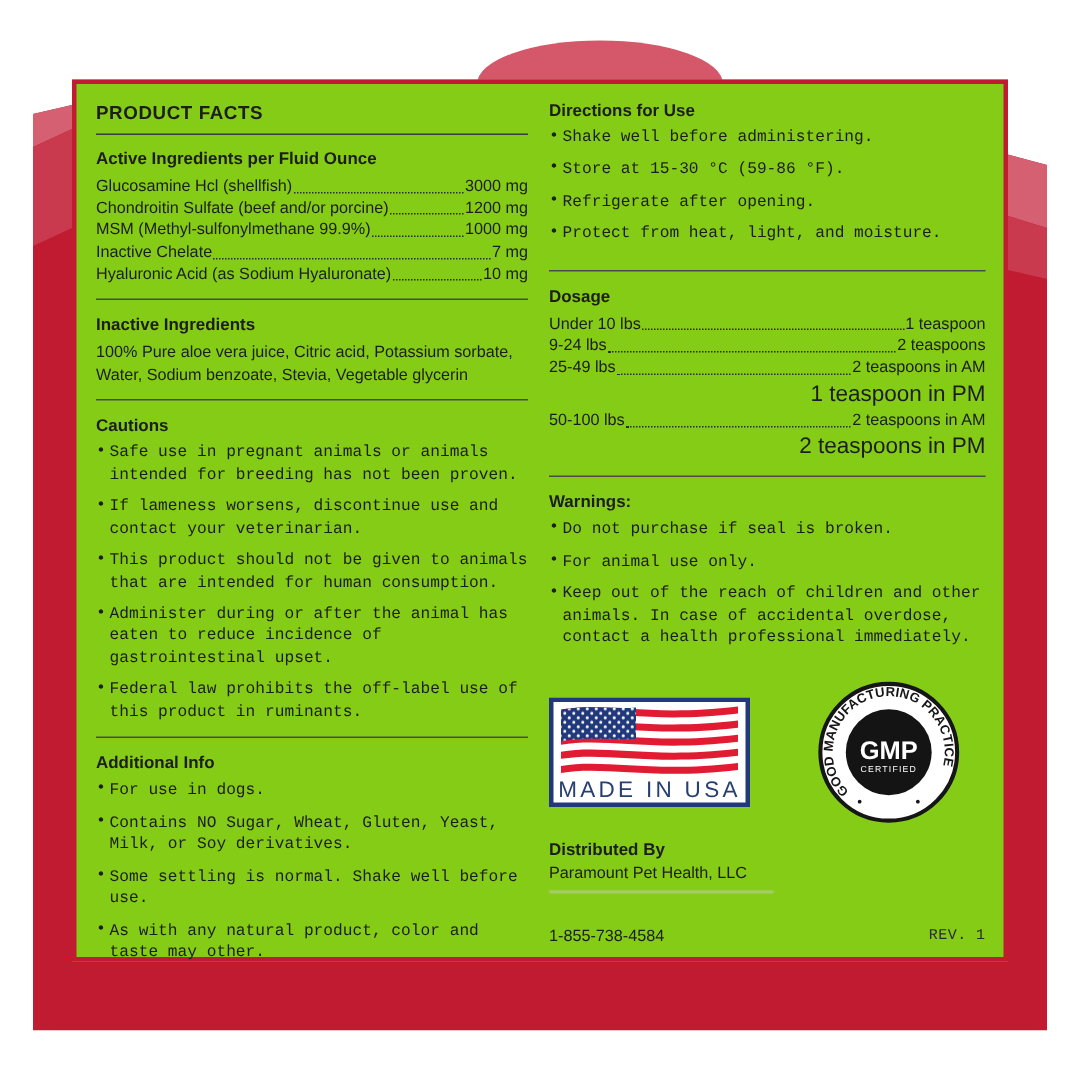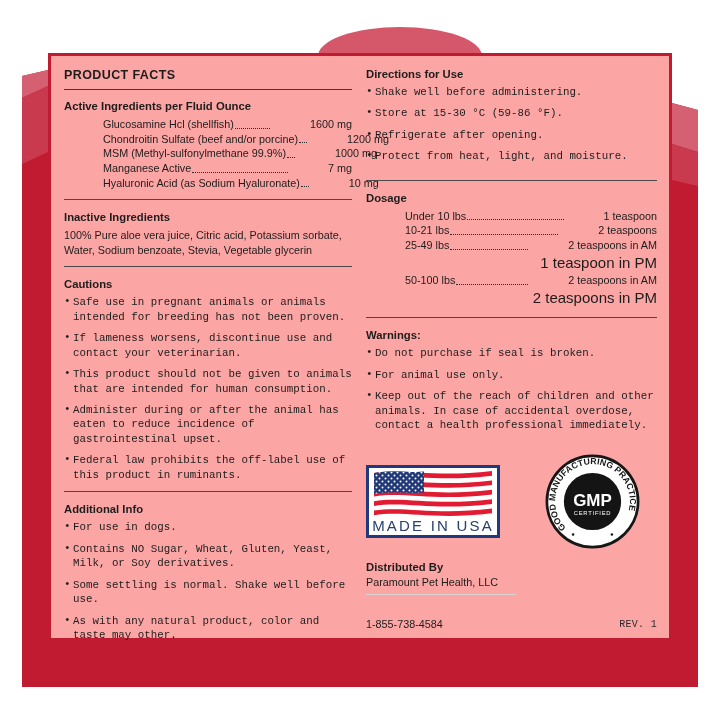--- a/index.html
+++ b/index.html
@@ -20,38 +20,38 @@
     position:absolute;left:318px;top:27px;width:164px;height:58px;
     background:#d4576a;border-radius:50%;z-index:2;
   }
   .wedge-left-light{background:#d56072;clip-path:polygon(22px 76px, 48px 70px, 48px 86px, 22px 98px);z-index:3;}
   .wedge-left-mid{background:#c93a4f;clip-path:polygon(22px 98px, 48px 86px, 48px 152px, 22px 164px);z-index:3;}
   .wedge-right-light{background:#d56072;clip-path:polygon(672px 103px, 698px 110px, 698px 152px, 672px 144px);z-index:3;}
   .wedge-right-mid{background:#c93a4f;clip-path:polygon(672px 144px, 698px 152px, 698px 186px, 672px 180px);z-index:3;}
 
   .label{
     position:absolute;left:48px;top:53px;width:624px;height:588px;
-    box-sizing:border-box;background:#fca5a5;border:3px solid #c01b30;
+    box-sizing:border-box;background:#84cc16;border:3px solid #c01b30;
     z-index:5;display:flex;padding:10px 12px 8px 13px;gap:14px;
   }
   .col{box-sizing:border-box;}
   .col-left{width:288px;flex:0 0 288px;}
   .col-right{flex:1;display:flex;flex-direction:column;}
 
   .title{
     font-size:12.5px;font-weight:bold;letter-spacing:.4px;margin:2px 0 0;
   }
   .h{font-size:11.3px;font-weight:bold;margin:0 0 5px;}
   hr{border:0;border-top:1.4px solid #4a4a4a;margin:9px 0 11px;}
   hr.title-rule{border-top:1.5px solid #3c3c3c;margin:7px 0 10px;}
 
   .para{font-size:10.8px;line-height:1.34;margin:0;}
 
   .lrow{display:flex;align-items:flex-end;font-size:10.8px;line-height:1.36;}
-  .lname,.lval{white-space:nowrap;margin-left:39px;}
+  .lname,.lval{white-space:nowrap;}
   .dots{flex:1;border-bottom:1.7px dotted #2d2d2d;margin:0 1px 3px 1px;min-width:8px;}
   .lextra{font-size:15px;line-height:1.36;text-align:right;}
 
   ul.bullets{margin:0;padding:0;list-style:none;font-family:Liberation Mono, monospace;}
   ul.bullets li{
     font-size:10.8px;line-height:1.34;position:relative;
     padding-left:9px;margin:0 0 7px;
   }
   ul.bullets li::before{content:"•";position:absolute;left:0;top:-1px;font-size:11px;}
 
@@ -86,37 +86,37 @@
   <div class="col col-left">
     <div class="title">PRODUCT FACTS</div>
     <hr class="title-rule">
 
     <div class="h">Active Ingredients per Fluid Ounce</div>
     <div>
 
         <div class="lrow">
           <span class="lname">Glucosamine Hcl (shellfish)</span>
           <span class="dots"></span>
-          <span class="lval">1600 mg</span>
+          <span class="lval">3000 mg</span>
         </div>
 
         <div class="lrow">
           <span class="lname">Chondroitin Sulfate (beef and/or porcine)</span>
           <span class="dots"></span>
           <span class="lval">1200 mg</span>
         </div>
 
         <div class="lrow">
           <span class="lname">MSM (Methyl-sulfonylmethane 99.9%)</span>
           <span class="dots"></span>
           <span class="lval">1000 mg</span>
         </div>
 
         <div class="lrow">
-          <span class="lname">Manganese Active</span>
+          <span class="lname">Inactive Chelate</span>
           <span class="dots"></span>
           <span class="lval">7 mg</span>
         </div>
 
         <div class="lrow">
           <span class="lname">Hyaluronic Acid (as Sodium Hyaluronate)</span>
           <span class="dots"></span>
           <span class="lval">10 mg</span>
         </div>
       </div>
@@ -175,21 +175,21 @@
           <div class="lrow">
             <span class="lname">Under 10 lbs</span>
             <span class="dots"></span>
             <span class="lval">1 teaspoon</span>
           </div>
 
         </div>
 
         <div>
           <div class="lrow">
-            <span class="lname">10-21 lbs</span>
+            <span class="lname">9-24 lbs</span>
             <span class="dots"></span>
             <span class="lval">2 teaspoons</span>
           </div>
 
         </div>
 
         <div>
           <div class="lrow">
             <span class="lname">25-49 lbs</span>
             <span class="dots"></span>

